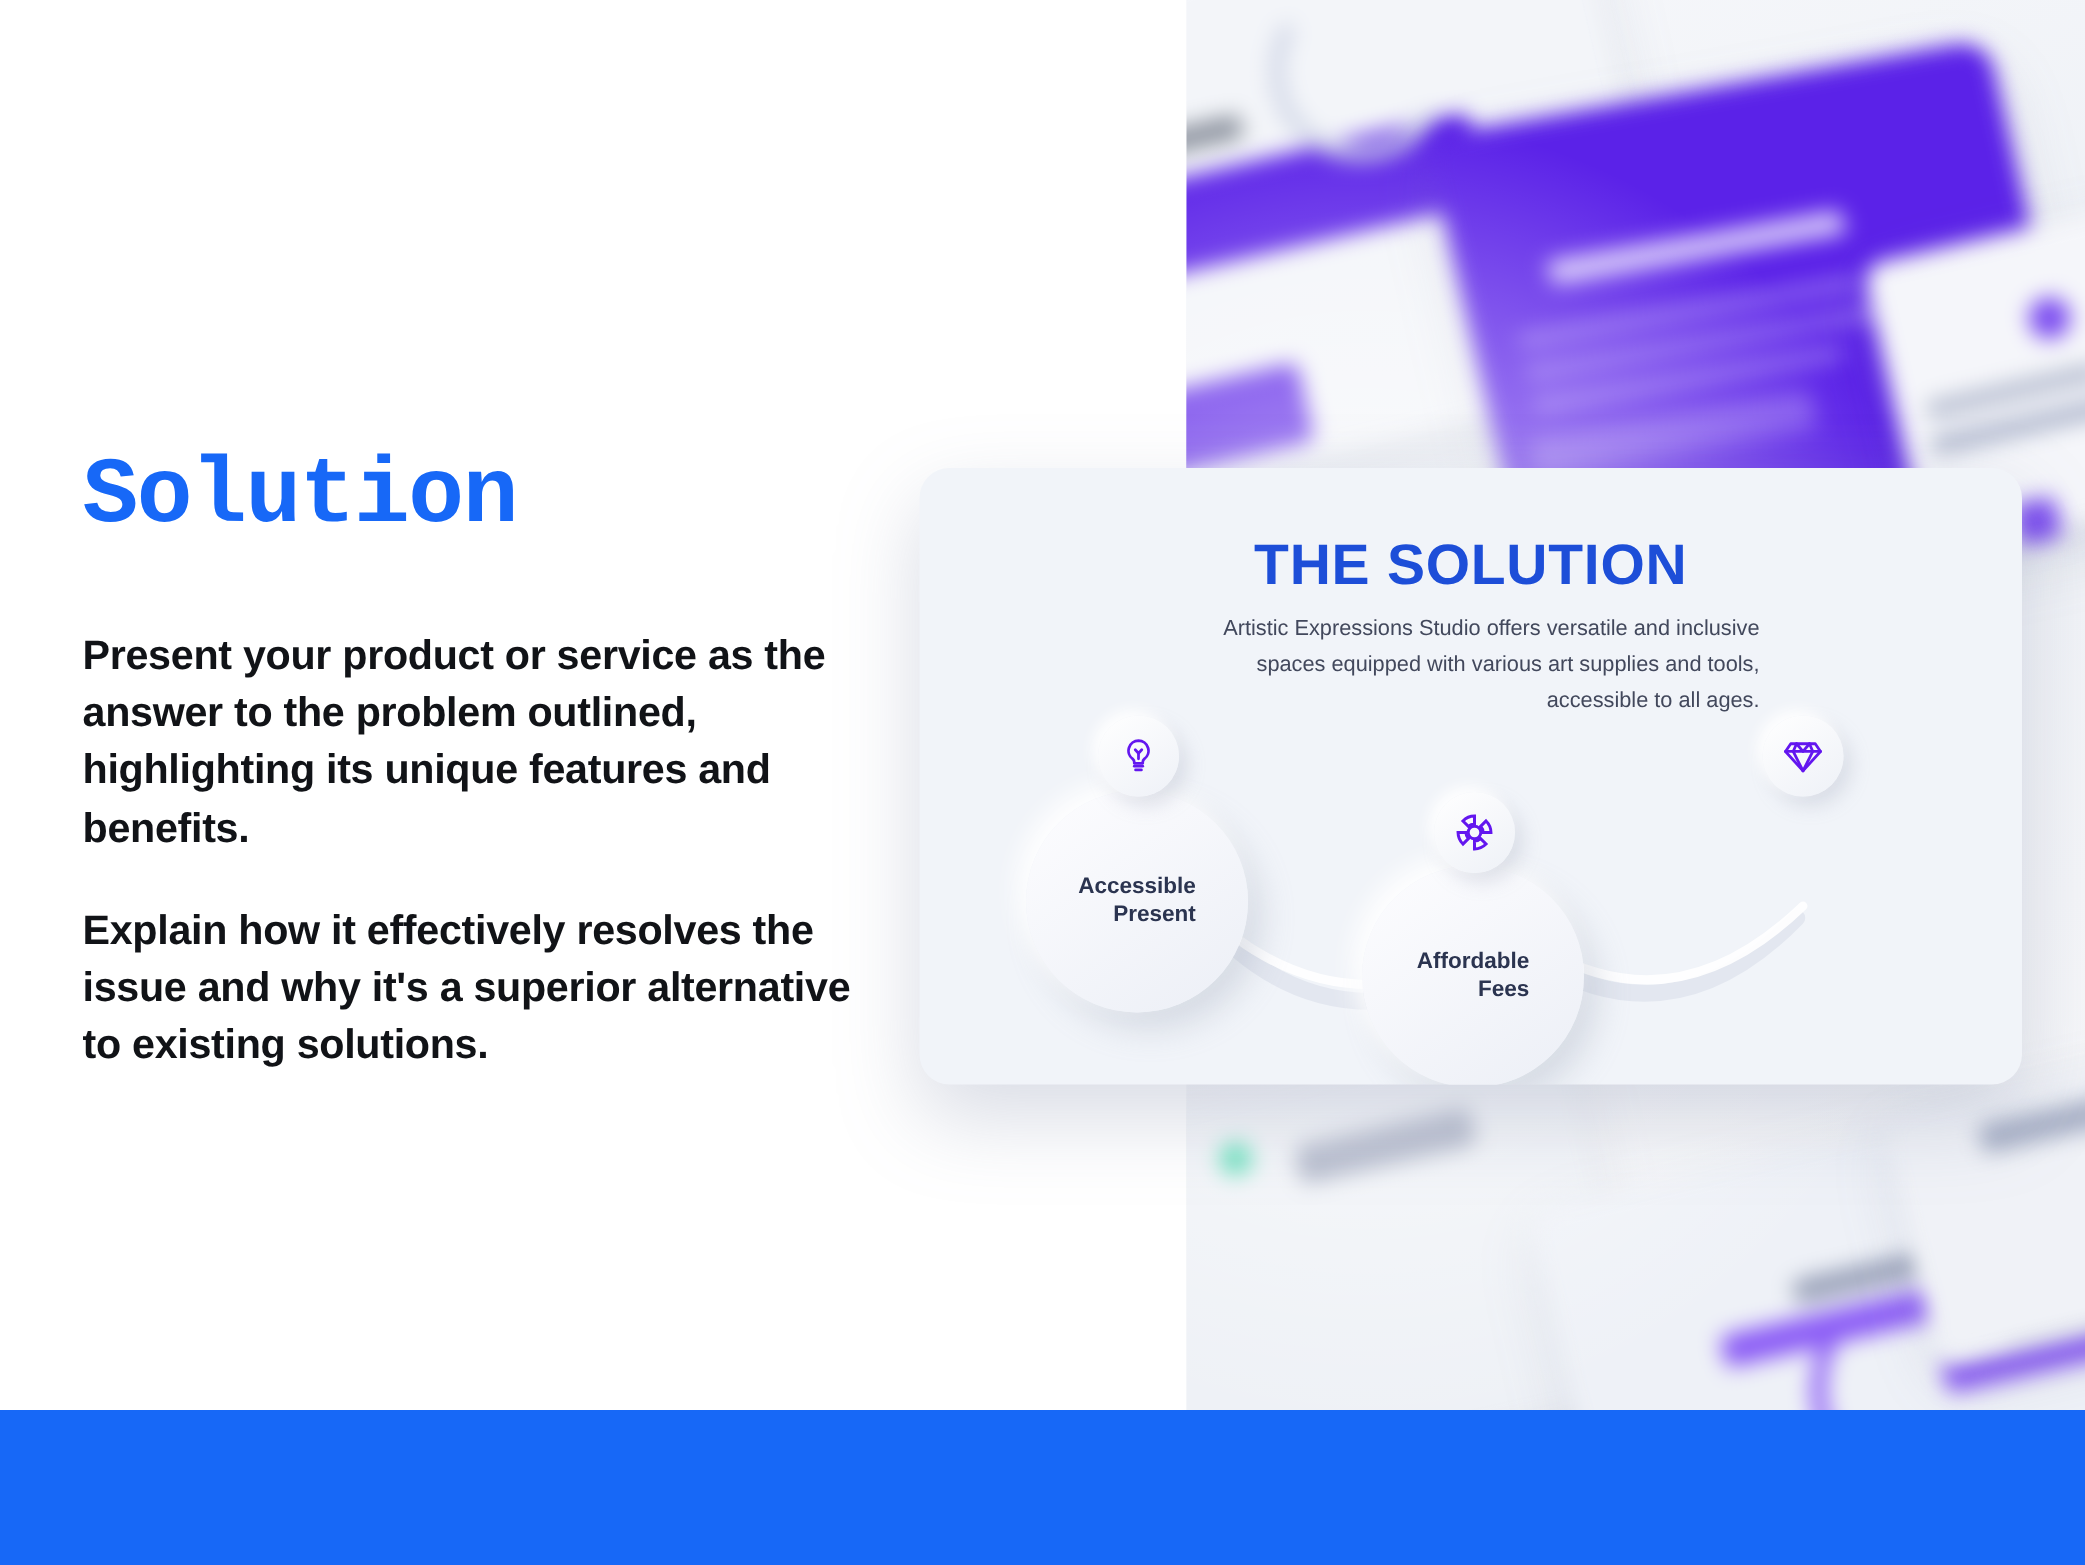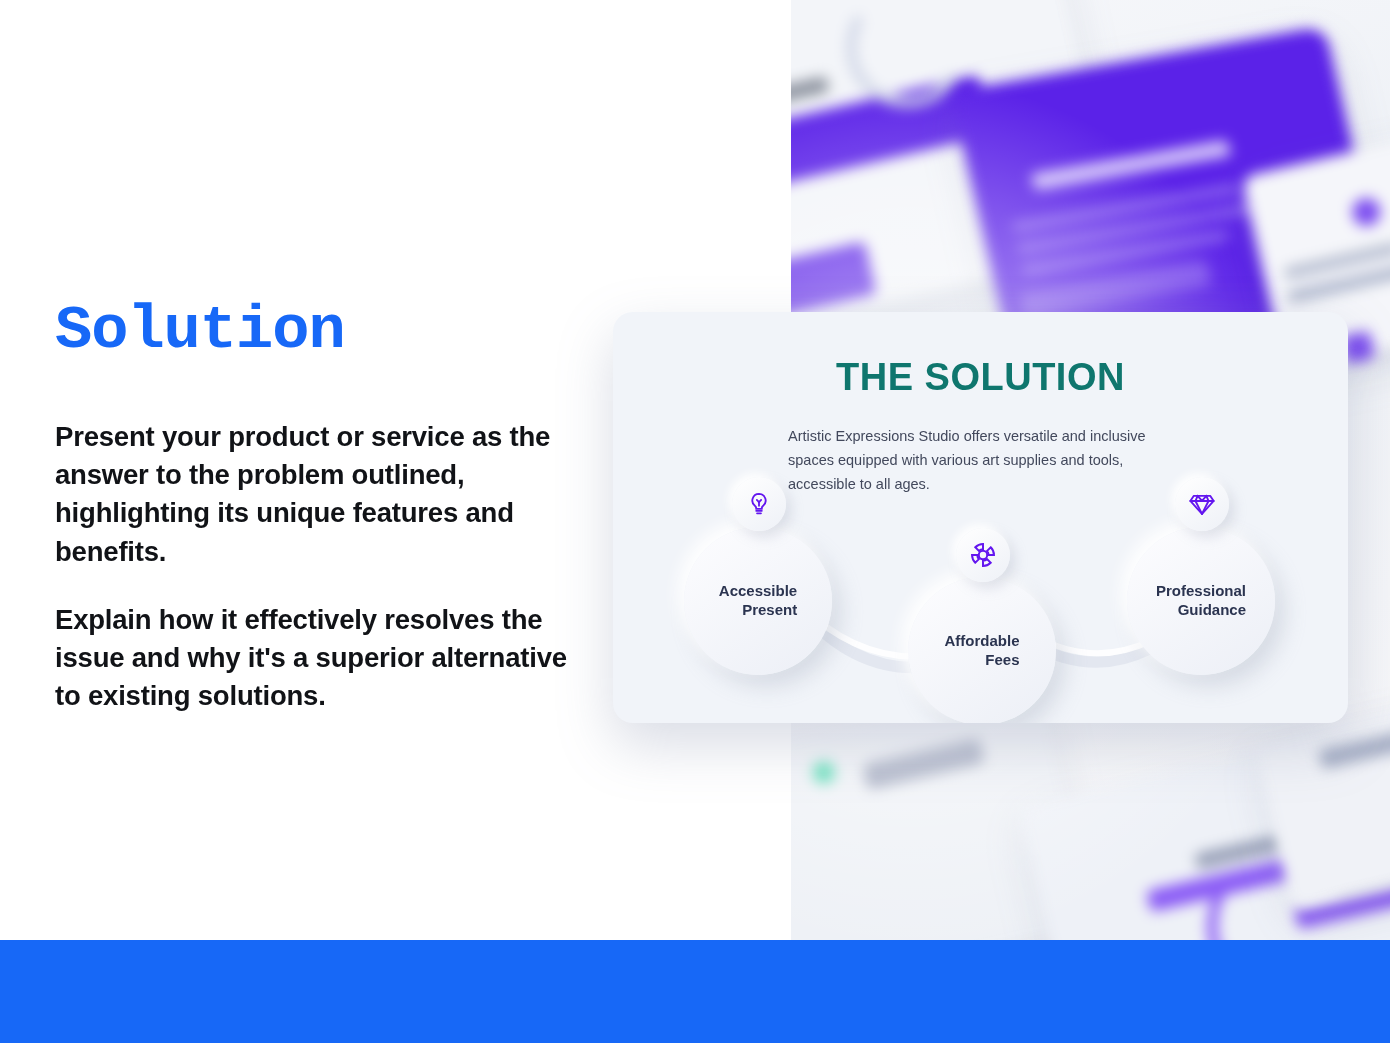--- a/index.html
+++ b/index.html
@@ -152,25 +152,25 @@
     width:735px; height:411px;
     background:#f1f4f9;
     border-radius:20px;
     box-shadow: 0 22px 55px rgba(120,130,160,.28);
     overflow:hidden;
   }
   .sol-title{
     position:absolute; left:0; right:0; top:44px;
     text-align:center;
     font-size:38px; font-weight:bold;
-    color:#0f766e; letter-spacing:.5px;
+    color:#1d4ed8; letter-spacing:.5px;
   }
   .sol-desc{
-    position:absolute; left:175px; width:385px; top:112px;
-    text-align:left; font-size:14.5px; line-height:1.66;
+    position:absolute; left:175px; width:385px; top:95px;
+    text-align:right; font-size:14.5px; line-height:1.66;
     color:#42485c;
   }
 
   
   .connector{
     position:absolute; left:0; top:0; width:735px; height:411px;
     pointer-events:none;
   }
 
   .node{
@@ -296,26 +296,20 @@
     <div class="badge badge-2">
       <svg width="28" height="28" viewBox="0 0 24 24" fill="none" stroke="#6316ef" stroke-width="1.7" stroke-linecap="round" aria-hidden="true">
         <path d="M12 2.6a9.4 9.4 0 0 0-6.6 2.8l3.1 3.1A5 5 0 0 1 12 7.1z"></path>
         <path d="M21.4 12a9.4 9.4 0 0 0-2.8-6.6l-3.1 3.1A5 5 0 0 1 16.9 12z"></path>
         <path d="M12 21.4a9.4 9.4 0 0 0 6.6-2.8l-3.1-3.1A5 5 0 0 1 12 16.9z"></path>
         <path d="M2.6 12a9.4 9.4 0 0 0 2.8 6.6l3.1-3.1A5 5 0 0 1 7.1 12z"></path>
         <circle cx="12" cy="12" r="3.6"></circle>
       </svg>
     </div>
 
-    <div class="node node-3">
-      <div class="node-label">
-        <div>Professional</div>
-        <div>Guidance</div>
-      </div>
-    </div>
     <div class="badge badge-3">
       <svg width="28" height="28" viewBox="0 0 24 24" fill="none" stroke="#6316ef" stroke-width="1.6" stroke-linecap="round" stroke-linejoin="round" aria-hidden="true">
         <path d="M5 5h14l3 4.4-10 11.1L2 9.4z"></path>
         <path d="M2 9.4h20"></path>
         <path d="M8.3 5 6.4 9.4l5.6 11.1"></path>
         <path d="M15.7 5l1.9 4.4-5.6 11.1"></path>
         <path d="M8.3 5 12 9.4 15.7 5"></path>
       </svg>
     </div>
 

